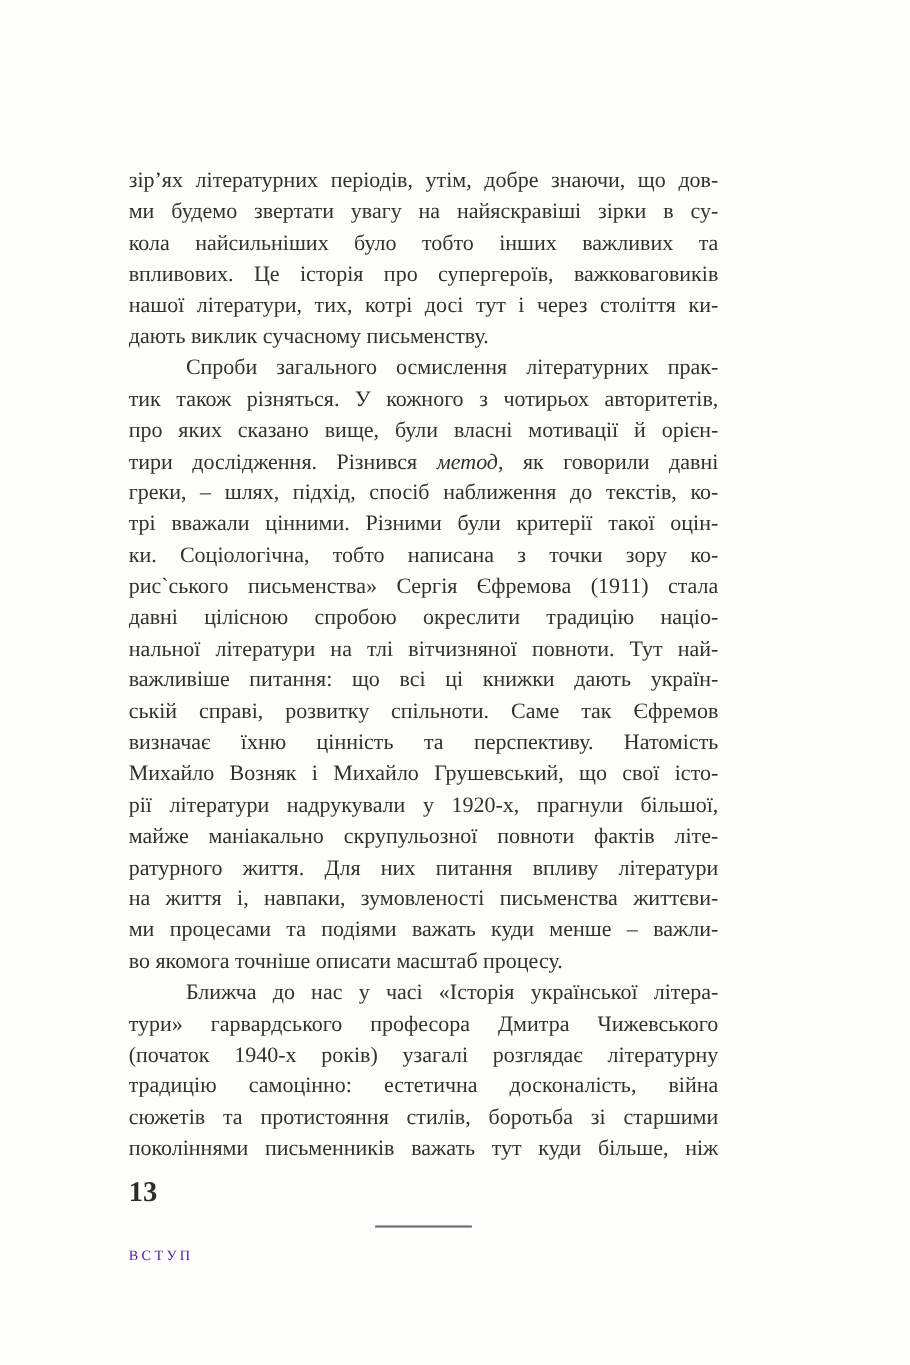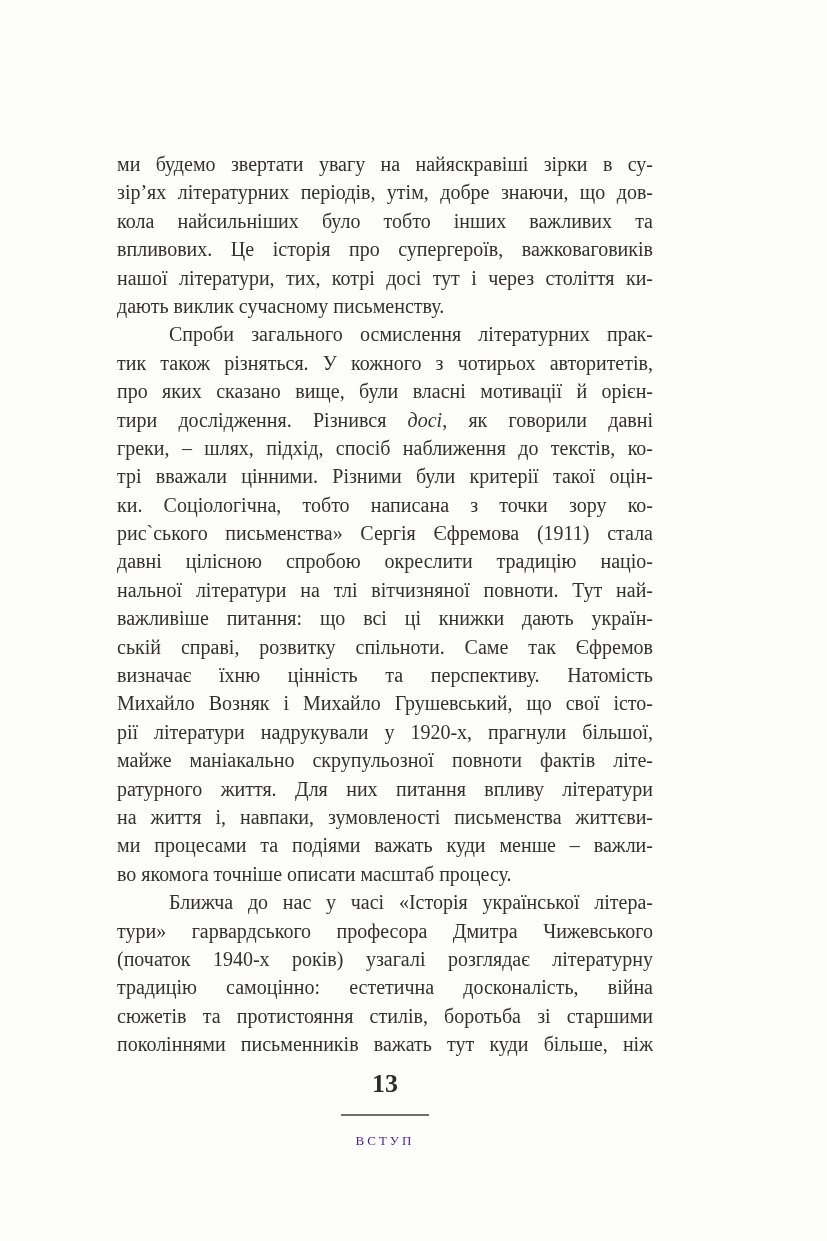--- a/index.html
+++ b/index.html
@@ -37,21 +37,21 @@
     text-indent: 52px;
   }
   .line i {
     font-style: italic;
   }
   .footer {
     position: absolute;
     left: 117px;
     top: 1070px;
     width: 536px;
-    text-align: center;
+    text-align: left;
   }
   .page-number {
     font-size: 26px;
     font-weight: bold;
     line-height: 28px;
     color: #2e2c29;
   }
   .footer-rule {
     width: 88px;
     height: 2px;
@@ -63,30 +63,30 @@
     font-size: 13px;
     letter-spacing: 3px;
     color: #4c1d95;
   }
 </style>
 </head>
 <body>
 
 <div class="page">
   <div class="text-block">
+      <div class="line"><span>зір’ях літературних періодів, утім, добре знаючи, що дов-</span></div>
       <div class="line"><span>ми будемо звертати увагу на найяскравіші зірки в су-</span></div>
-      <div class="line"><span>зір’ях літературних періодів, утім, добре знаючи, що дов-</span></div>
       <div class="line"><span>кола найсильніших було тобто інших важливих та</span></div>
       <div class="line"><span>впливових. Це історія про супергероїв, важковаговиків</span></div>
       <div class="line"><span>нашої літератури, тих, котрі досі тут і через століття ки-</span></div>
       <div class="line lastline"><span>дають виклик сучасному письменству.</span></div>
       <div class="line indent"><span>Спроби загального осмислення літературних прак-</span></div>
       <div class="line"><span>тик також різняться. У кожного з чотирьох авторитетів,</span></div>
       <div class="line"><span>про яких сказано вище, були власні мотивації й орієн-</span></div>
-      <div class="line"><span>тири дослідження. Різнився </span><i>досі</i><span>, як говорили давні</span></div>
+      <div class="line"><span>тири дослідження. Різнився </span><i>метод</i><span>, як говорили давні</span></div>
       <div class="line"><span>греки, – шлях, підхід, спосіб наближення до текстів, ко-</span></div>
       <div class="line"><span>трі вважали цінними. Різними були критерії такої оцін-</span></div>
       <div class="line"><span>ки. Соціологічна, тобто написана з точки зору ко-</span></div>
       <div class="line"><span>рис`ського письменства» Сергія Єфремова (1911) стала</span></div>
       <div class="line"><span>давні цілісною спробою окреслити традицію націо-</span></div>
       <div class="line"><span>нальної літератури на тлі вітчизняної повноти. Тут най-</span></div>
       <div class="line"><span>важливіше питання: що всі ці книжки дають україн-</span></div>
       <div class="line"><span>ській справі, розвитку спільноти. Саме так Єфремов</span></div>
       <div class="line"><span>визначає їхню цінність та перспективу. Натомість</span></div>
       <div class="line"><span>Михайло Возняк і Михайло Грушевський, що свої істо-</span></div>

